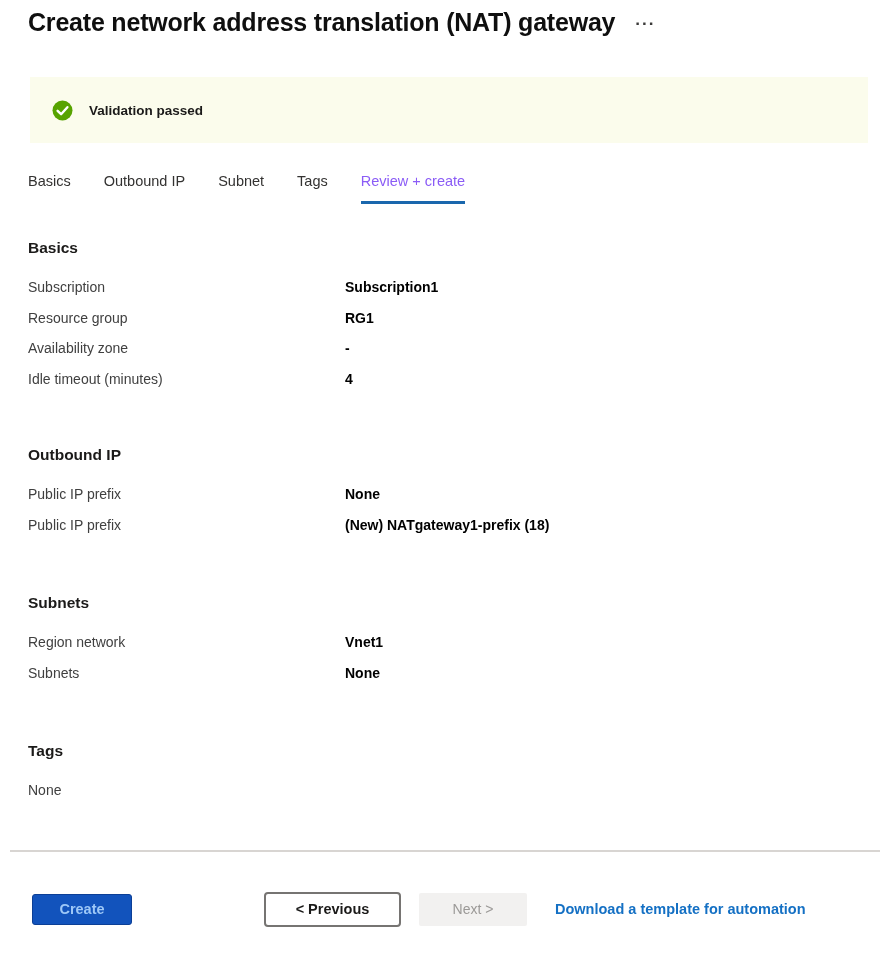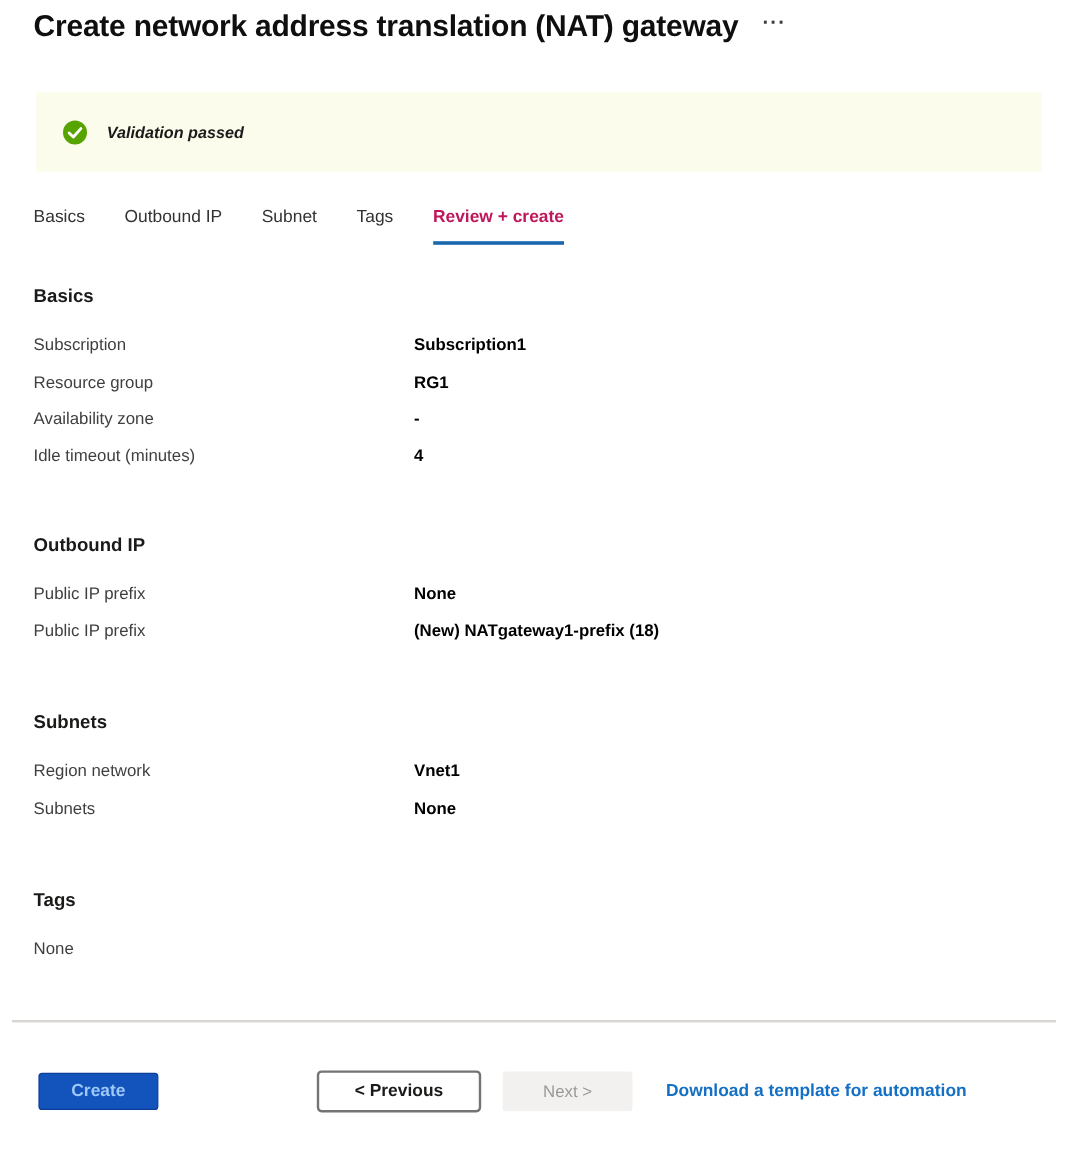--- a/index.html
+++ b/index.html
@@ -5,21 +5,21 @@
   * { box-sizing: border-box; margin: 0; padding: 0; }
   html, body { width: 890px; height: 966px; background: #ffffff; }
   body {
     font-family: "Liberation Sans", "DejaVu Sans", sans-serif;
     color: #201f1e;
     overflow: hidden;
   }
   .page { padding: 0 22px 0 28px; width: 890px; }
 
   
-  .title-row { display: flex; margin-top: 8px; }
+  .title-row { display: flex; align-items: center; margin-top: 8px; }
   .page-title {
     font-size: 25px;
     font-weight: 700;
     color: #0f0f0f;
     letter-spacing: -0.2px;
   }
   .more-options {
     margin-left: 20px;
     font-size: 17px;
     font-weight: 700;
@@ -33,21 +33,20 @@
   
   .banner {
     margin-top: 40px;
     margin-left: 2px;
     width: 838px;
     height: 66px;
     background: #fbfcec;
     display: flex;
     align-items: center;
     padding-left: 22px;
-    font-style: italic;
   }
   .check-icon {
     width: 21px; height: 21px;
     display: inline-block;
     flex: 0 0 auto;
   }
   .banner-text {
     margin-left: 16px;
     font-size: 13.5px;
     font-weight: 700;
@@ -63,22 +62,22 @@
   .tab {
     font-size: 14.5px;
     color: #333231;
     margin-right: 33px;
     padding-bottom: 12px;
     border-bottom: 3px solid transparent;
     cursor: pointer;
     white-space: nowrap;
   }
   .tab.active {
-    font-weight: 700;
-    color: #be185d;
+    font-weight: 400;
+    color: #8b5cf6;
     border-bottom-color: #1a67ad;
   }
 
   
   .section-title {
     font-size: 15.5px;
     font-weight: 700;
     color: #1b1a19;
   }
   .section-basics .section-title    { margin-top: 35px; }

